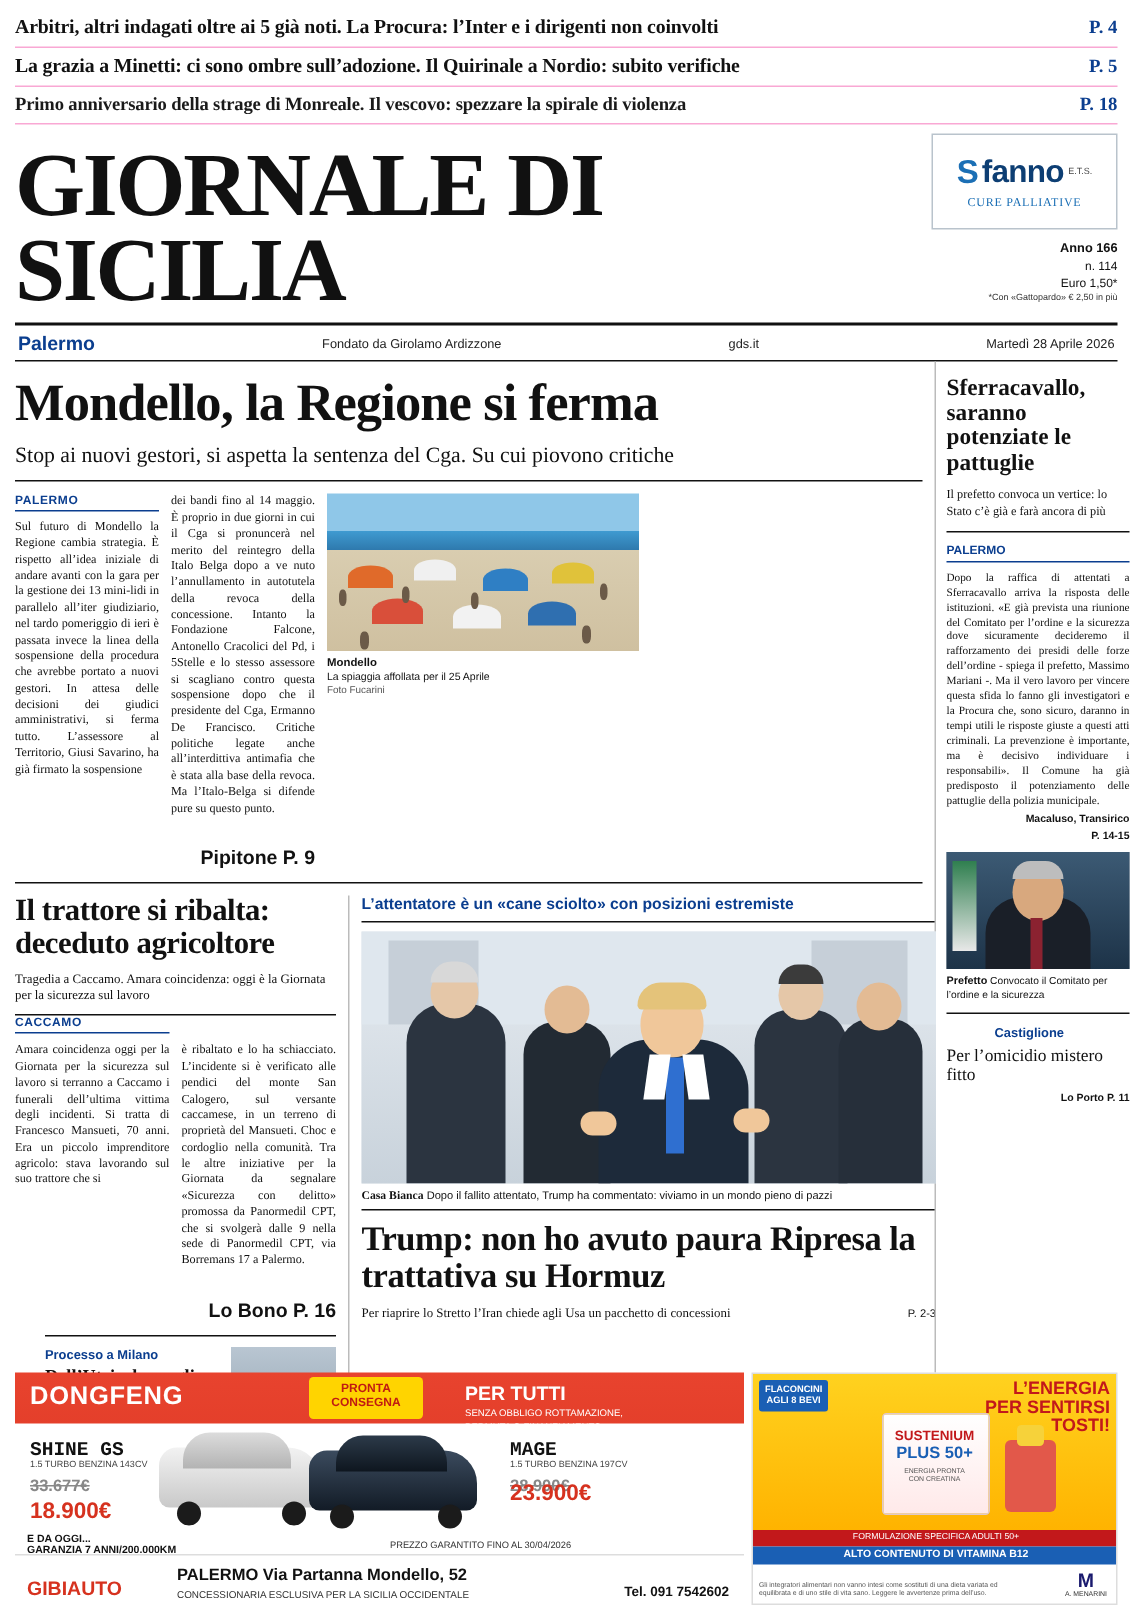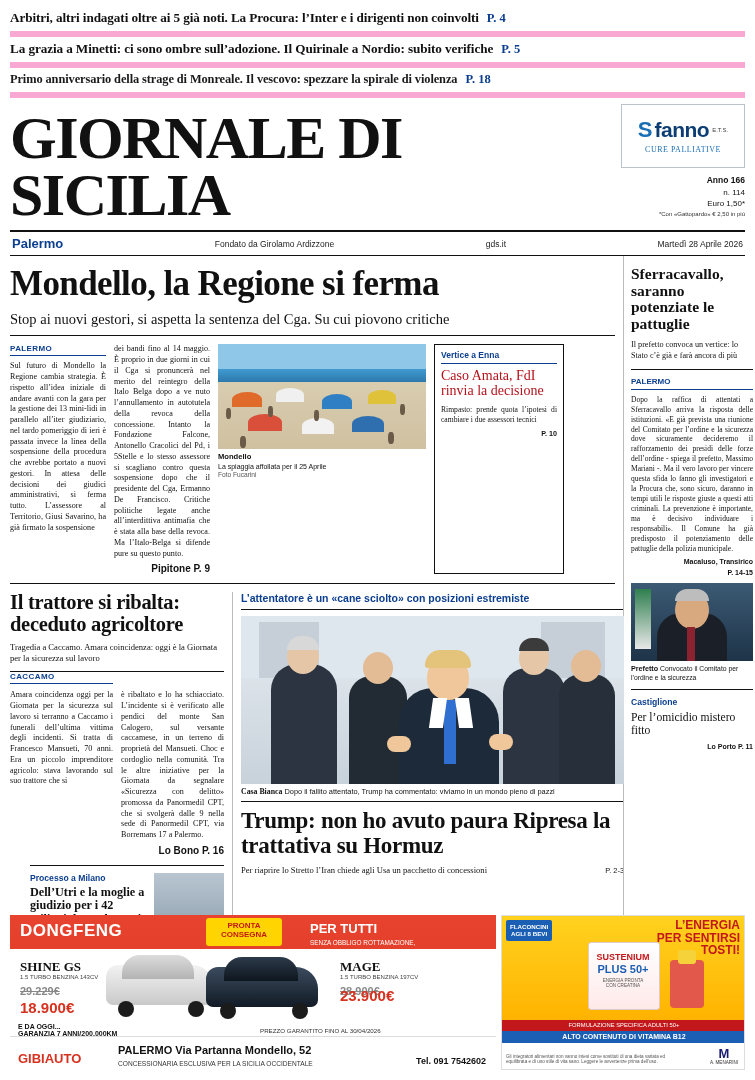--- a/index.html
+++ b/index.html
@@ -8,22 +8,22 @@
     background:#ffffff;
     font-family:"Liberation Serif", serif;
     color:#111;
     overflow:hidden;
   }
   .page{width:755px;height:1080px;position:relative;}
 
   
   .teasers{padding:6px 10px 0 10px;}
   .teaser{
-    display:flex;align-items:baseline;
-    border-bottom:6px solid #f9a8d4;
+    display:flex;align-items:baseline;justify-content:space-between;
+    border-bottom:1px solid #f9a8d4;
     padding:4px 0 5px 0;
   }
   .teaser:first-child{border-top:none;}
   .teaser .t-text{font-weight:bold;font-size:13.2px;letter-spacing:-0.1px;line-height:1.15;}
   .teaser .t-page{font-weight:bold;font-size:12.5px;color:#0b3e8f;margin-left:8px;white-space:nowrap;}
   .teaser.small .t-text{font-size:12.4px;font-weight:bold;}
   .teaser.gray .t-text{color:#1a1a1a;}
 
   
   .masthead{
@@ -83,21 +83,21 @@
     border-bottom:1px solid #111;padding-bottom:8px;
   }
 
   .lead-row{display:flex;gap:8px;}
   .col-txt{width:96px;}
   .kicker{
     font-family:"Liberation Sans", sans-serif;font-weight:bold;font-size:8px;color:#0b3e8f;
     border-bottom:1px solid #0b3e8f;padding-bottom:2px;margin-bottom:5px;letter-spacing:0.4px;
   }
   .body{font-size:8.1px;line-height:1.33;text-align:justify;color:#111;}
-  .byline{font-family:"Liberation Sans", sans-serif;font-size:10px;font-weight:bold;text-align:right;margin-top:4px;}
+  .byline{font-family:"Liberation Sans", sans-serif;font-size:13px;font-weight:bold;text-align:right;margin-top:20px;}
 
   .photo-wrap{width:208px;}
   .photo{
     width:208px;height:105px;position:relative;overflow:hidden;
     background:linear-gradient(#8fc7e8 0%,#8fc7e8 24%,#3f9ad0 24%,#2e79ad 36%,#d9cdb0 36%,#cfc0a0 100%);
   }
   .photo .umb{position:absolute;border-radius:50% 50% 0 0;}
   .photo .person{position:absolute;background:#6b5a48;border-radius:40%;}
   .cap{font-family:"Liberation Sans", sans-serif;font-size:7px;line-height:1.3;margin-top:3px;}
   .cap b{font-size:7.6px;}
@@ -146,36 +146,36 @@
 
   
   .r-title{font-size:15.5px;font-weight:bold;line-height:1.08;margin-top:10px;}
   .r-sub{font-size:8.2px;line-height:1.32;margin-top:7px;padding-bottom:7px;border-bottom:1px solid #111;}
   .r-kick{font-family:"Liberation Sans", sans-serif;font-weight:bold;font-size:8px;color:#0b3e8f;border-bottom:1px solid #0b3e8f;padding-bottom:3px;margin:7px 0 5px 0;}
   .r-body{font-size:7.5px;line-height:1.33;text-align:justify;}
   .r-by{font-family:"Liberation Sans", sans-serif;font-size:7px;font-weight:bold;text-align:right;margin-top:4px;}
   .r-photo{width:122px;height:78px;margin-top:7px;background:linear-gradient(#2f4a63,#17324a);position:relative;overflow:hidden;}
   .r-cap{font-family:"Liberation Sans", sans-serif;font-size:6.8px;line-height:1.3;margin-top:3px;padding-bottom:6px;border-bottom:1px solid #111;}
   .r-cap b{font-size:7.2px;}
-  .r-k2{font-family:"Liberation Sans", sans-serif;font-weight:bold;font-size:8.6px;color:#0b3e8f;margin-top:7px;}
+  .r-k2{font-family:"Liberation Sans", sans-serif;font-weight:bold;font-size:8.6px;color:#0b3e8f;margin-top:7px;margin-left:32px;}
   .r-t2{font-size:11.6px;line-height:1.12;margin-top:4px;}
   .r-p2{font-family:"Liberation Sans", sans-serif;font-size:7px;font-weight:bold;text-align:right;margin-top:6px;}
 
   
   .ads{position:absolute;left:10px;top:915px;width:735px;height:155px;display:flex;gap:5px;}
   .ad1{
     width:486px;height:155px;position:relative;overflow:hidden;
     background:linear-gradient(#e8432e,#d6321f);
   }
   .ad1 .white{position:absolute;left:0;top:34px;width:486px;height:88px;background:#fff;}
   .ad1 .brand{position:absolute;left:10px;top:6px;color:#fff;font-family:"Liberation Sans", sans-serif;font-weight:bold;font-size:17px;letter-spacing:0.5px;}
   .ad1 .pronta{position:absolute;left:196px;top:3px;width:76px;height:28px;background:#ffd400;border-radius:3px;color:#c01b12;font-family:"Liberation Sans", sans-serif;font-weight:bold;font-size:8px;text-align:center;line-height:1.15;padding-top:3px;box-sizing:border-box;}
   .ad1 .pertutti{position:absolute;left:300px;top:6px;color:#fff;font-family:"Liberation Sans", sans-serif;font-weight:bold;font-size:13px;}
   .ad1 .pt-sub{position:absolute;left:300px;top:24px;color:#fff;font-family:"Liberation Sans", sans-serif;font-size:6.4px;line-height:1.35;}
-  .ad1 .model{position:absolute;font-family:Liberation Serif, serif;font-weight:bold;font-size:13px;color:#111;}
+  .ad1 .model{position:absolute;font-family:Liberation Mono, monospace;font-weight:bold;font-size:13px;color:#111;}
   .ad1 .oldp{position:absolute;font-family:"Liberation Sans", sans-serif;font-weight:bold;font-size:11px;color:#888;text-decoration:line-through;}
   .ad1 .newp{position:absolute;font-family:"Liberation Sans", sans-serif;font-weight:bold;font-size:15px;color:#d6321f;}
   .ad1 .car{position:absolute;border-radius:12px 22px 7px 7px;}
   .ad1 .foot{position:absolute;left:0;bottom:0;width:486px;height:33px;background:#fff;border-top:1px solid #ddd;}
   .ad1 .gibi{position:absolute;left:8px;bottom:4px;font-family:"Liberation Sans", sans-serif;font-weight:bold;font-size:13px;color:#d6321f;}
   .ad1 .addr{position:absolute;left:108px;bottom:14px;font-family:"Liberation Sans", sans-serif;font-weight:bold;font-size:11px;color:#111;}
   .ad1 .addr2{position:absolute;left:108px;bottom:3px;font-family:"Liberation Sans", sans-serif;font-size:6.6px;color:#333;}
   .ad1 .tel{position:absolute;right:10px;bottom:4px;font-family:"Liberation Sans", sans-serif;font-weight:bold;font-size:9px;color:#111;}
   .ad1 .garanzia{position:absolute;left:8px;top:108px;font-family:"Liberation Sans", sans-serif;font-weight:bold;font-size:7px;color:#111;}
   .ad1 .prezzog{position:absolute;left:250px;top:112px;font-family:"Liberation Sans", sans-serif;font-size:6.2px;color:#333;}
@@ -275,26 +275,20 @@
             <div class="person" style="left:96px;top:66px;width:5px;height:11px;"></div>
             <div class="person" style="left:182px;top:60px;width:5px;height:11px;"></div>
             <div class="person" style="left:170px;top:88px;width:6px;height:12px;"></div>
             <div class="person" style="left:22px;top:92px;width:6px;height:12px;"></div>
           </div>
           <div class="cap">
             <b>Mondello</b>
             <div>La spiaggia affollata per il 25 Aprile</div>
             <div class="credit">Foto Fucarini</div>
           </div>
-        </div>
-        <div class="boxed">
-          <div class="bk">Vertice a Enna</div>
-          <div class="bt">Caso Amata, FdI rinvia la decisione</div>
-          <div class="bb">Rimpasto: prende quota l’ipotesi di cambiare i due assessori tecnici</div>
-          <div class="bp">P. 10</div>
         </div>
       </div>
 
       <div class="hr-thin"></div>
 
       <div class="band2">
         <div class="b2-left">
           <div class="h2">Il trattore si ribalta: deceduto agricoltore</div>
           <div class="sub2">Tragedia a Caccamo. Amara coincidenza: oggi è la Giornata per la sicurezza sul lavoro</div>
           <div class="kicker" style="width:103px;">CACCAMO</div>
@@ -398,21 +392,21 @@
       <div style="position:absolute;left:108px;top:86px;width:16px;height:16px;background:#1b1b1b;border-radius:50%;"></div>
       <div style="position:absolute;left:178px;top:86px;width:16px;height:16px;background:#1b1b1b;border-radius:50%;"></div>
 
       <div class="car" style="left:196px;top:52px;width:112px;height:40px;background:linear-gradient(#3b4b5e,#121b26);"></div>
       <div class="car" style="left:214px;top:42px;width:74px;height:24px;background:linear-gradient(#2c3a49,#0e161f);border-radius:18px 18px 0 0;"></div>
       <div style="position:absolute;left:210px;top:88px;width:16px;height:16px;background:#1b1b1b;border-radius:50%;"></div>
       <div style="position:absolute;left:282px;top:88px;width:16px;height:16px;background:#1b1b1b;border-radius:50%;"></div>
 
       <div class="model" style="left:10px;top:44px;">SHINE GS</div>
       <div style="position:absolute;left:10px;top:59px;font-family:'Liberation Sans',sans-serif;font-size:6px;color:#444;">1.5 TURBO BENZINA 143CV</div>
-      <div class="oldp" style="left:10px;top:70px;">29.229€</div>
+      <div class="oldp" style="left:10px;top:70px;">33.677€</div>
       <div class="newp" style="left:10px;top:84px;">18.900€</div>
 
       <div class="model" style="left:330px;top:44px;">MAGE</div>
       <div style="position:absolute;left:330px;top:59px;font-family:'Liberation Sans',sans-serif;font-size:6px;color:#444;">1.5 TURBO BENZINA 197CV</div>
       <div class="oldp" style="left:330px;top:70px;">28.900€</div>
       <div class="newp" style="left:330px;top:72px;">23.900€</div>
 
       <div class="garanzia" style="white-space:pre-line;">E DA OGGI...
 GARANZIA 7 ANNI/200.000KM</div>
       <div class="prezzog">PREZZO GARANTITO FINO AL 30/04/2026</div>

